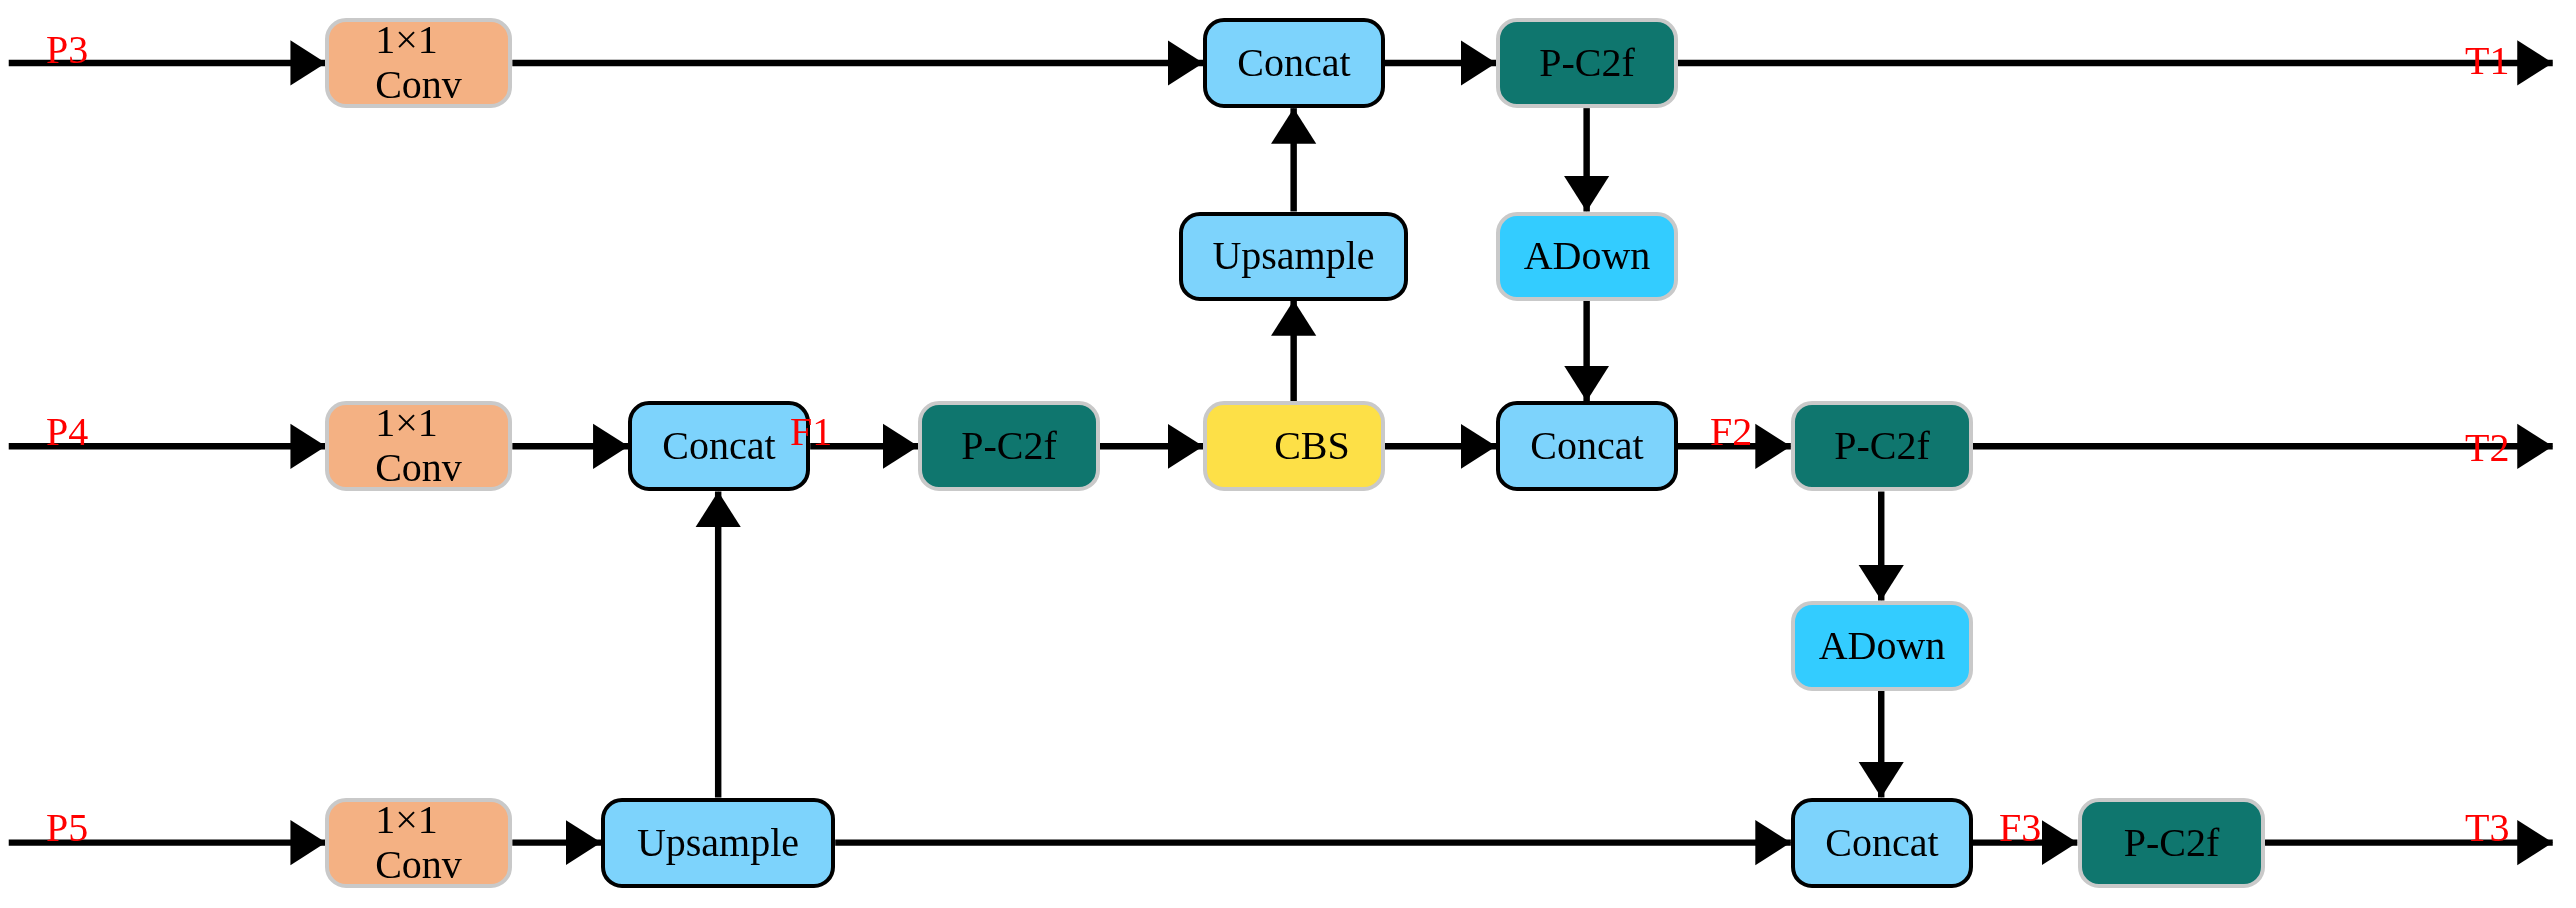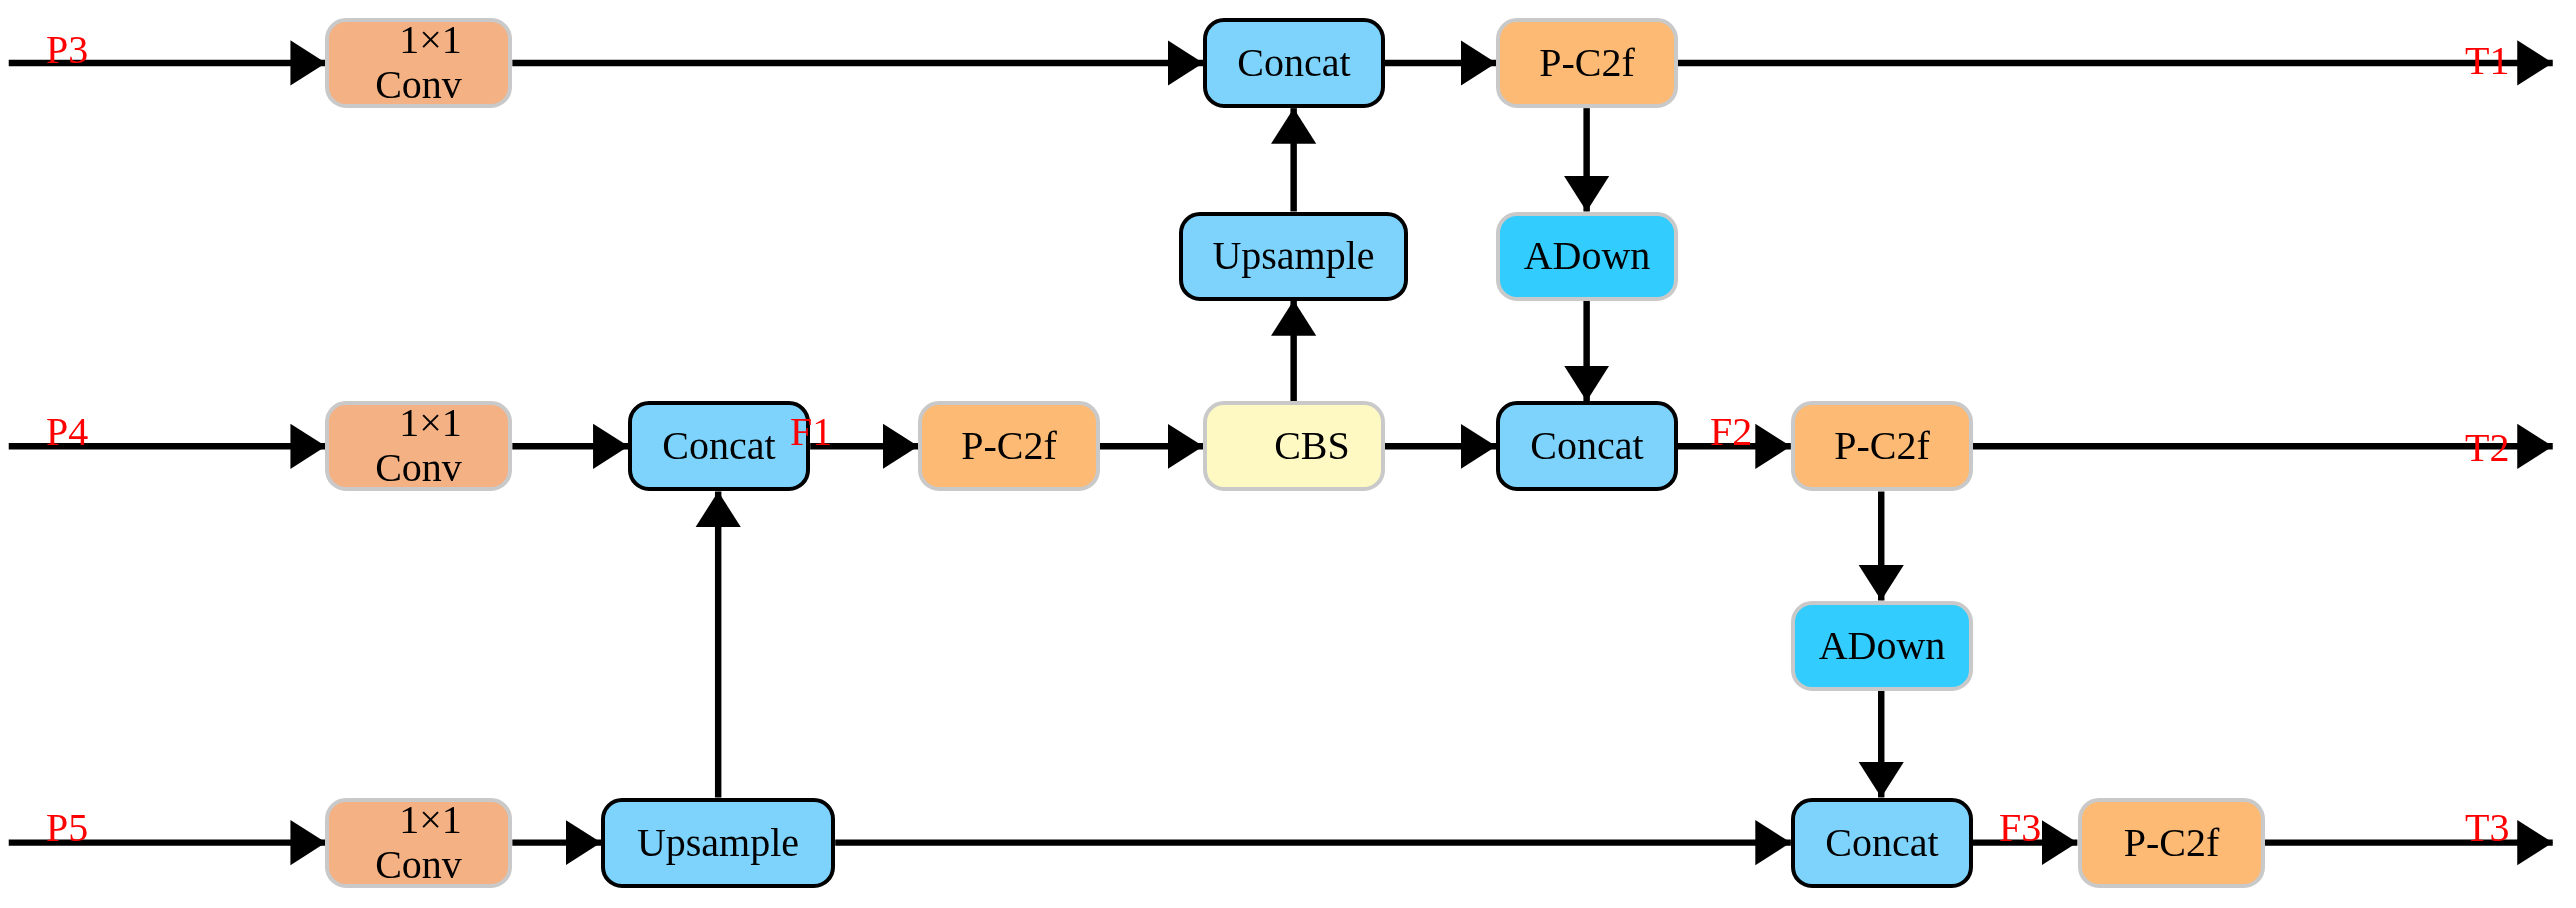--- a/index.html
+++ b/index.html
@@ -5,27 +5,27 @@
   html,body{margin:0;padding:0;}
   body{
     width:2576px;height:908px;background:#ffffff;
     font-family:"Liberation Serif","DejaVu Serif",serif;
   }
   #canvas{position:relative;width:2576px;height:908px;overflow:hidden;}
   #edges{position:absolute;left:0;top:0;}
   .node{
     position:absolute;box-sizing:border-box;
     display:flex;align-items:center;justify-content:center;
-    border-radius:21px;font-size:40px;color:#000;text-align:right;
+    border-radius:21px;font-size:40px;color:#000;text-align:left;
   }
   .plain{background:#7dd3fc;border:4px solid #000000;}
   .conv {background:#F4B183;border:4.8px solid #C9C9C9;}
-  .pc2f {background:#fdba74;border:4.8px solid #C9C9C9;}
+  .pc2f {background:#0f766e;border:4.8px solid #C9C9C9;}
   .adown{background:#33CCFF;border:4.8px solid #C9C9C9;}
-  .cbs  {background:#fef9c3;border:4.8px solid #C9C9C9;padding-left:36px;}
+  .cbs  {background:#fde047;border:4.8px solid #C9C9C9;padding-left:36px;}
   .node-label{white-space:pre-line;line-height:1.12;}
   .flow-label{
     position:absolute;color:#FF0000;font-size:40px;line-height:1;margin-top:20px;
   }
 </style>
 </head>
 <body>
 
 <div id="canvas">
 

